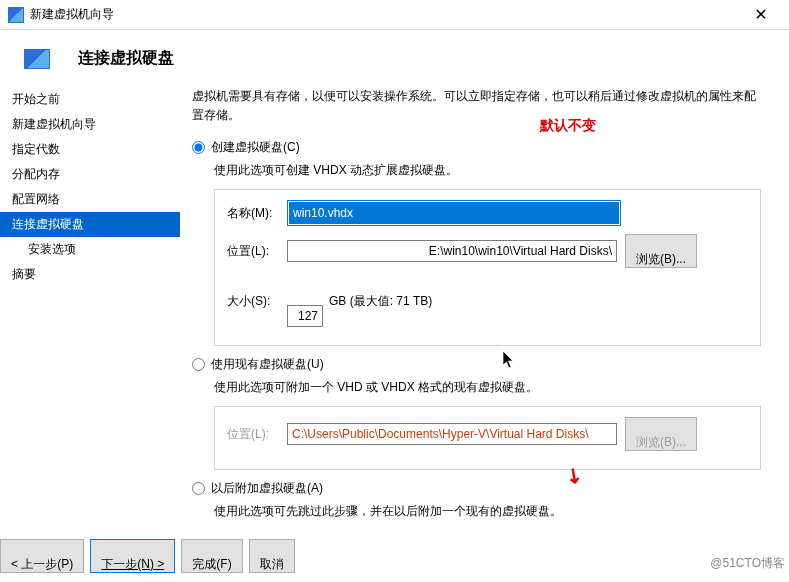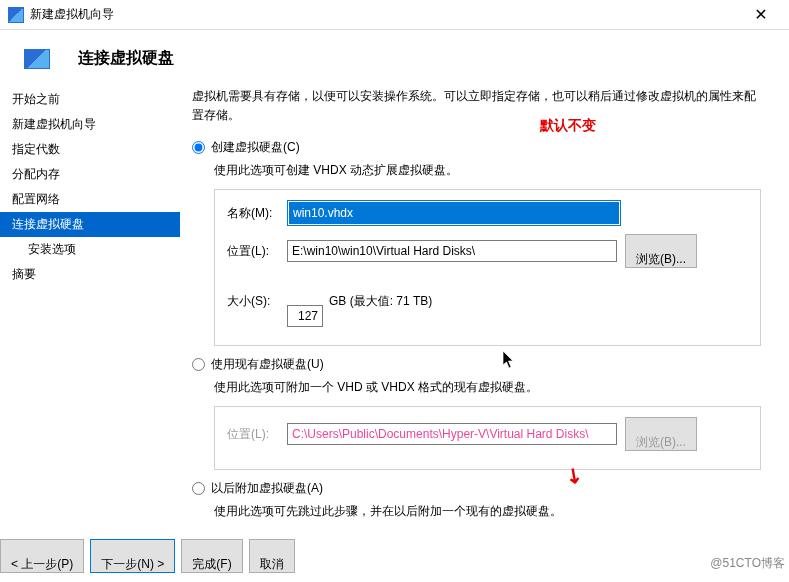--- a/index.html
+++ b/index.html
@@ -23,24 +23,24 @@
 .opt-head { display: flex; align-items: center; margin-bottom: 6px; }
 .opt-head input[type=radio] { margin-right: 6px; }
 .opt-body { padding-left: 22px; }
 .opt-body .hint { margin-bottom: 10px; }
 .field { display: flex; align-items: center; margin-bottom: 8px; }
 .field label { width: 60px; }
 .field input[type=text] { height: 22px; border: 1px solid #7a7a7a; padding: 0 4px; font-size: 12px; font-family: inherit; }
 .selwrap { border: 1px solid #0078d7; padding: 1px; display: inline-block; }
 .selwrap input { border: none !important; }
 .btn { height: 24px; padding: 16px 10px; font-size: 12px; background: #e1e1e1; border: 1px solid #adadad; cursor: pointer; font-family: inherit; }
-.btn.primary { border: 1px solid #0078d7; }
+.btn.primary { border: 1px solid #0078d7; text-decoration: underline; }
 .group { border: 1px solid #d0d0d0; padding: 10px 12px; margin-top: 4px; }
 .group.disabled { color: #9a9a9a; }
-.group.disabled input { background: #fff; color: #ec4899; }
+.group.disabled input { background: #fff; color: #c2410c; }
 .group.disabled .btn { color: #9a9a9a; }
 .red-note { color: #e60000; font-weight: bold; position: absolute; left: 360px; top: 34px; font-size: 14px; }
 .footer { height: 52px; border-top: 0; display: flex; align-items: center; padding-right: 24px; gap: 6px; }
 .watermark { position: absolute; right: 4px; bottom: 10px; font-size: 12px; color: #888; }
 .cursor { position: absolute; left: 322px; top: 268px; pointer-events: none; }
 .cursor svg { width: 14px; height: 18px; }
 .arrow { position: absolute; left: 386px; top: 380px; color: #e60000; font-size: 20px; transform: rotate(35deg); pointer-events: none; font-weight: bold; }
 </style>
 </head>
 <body>
@@ -80,21 +80,21 @@
         </div>
         <div class="opt-body">
           <div class="hint">使用此选项可创建 VHDX 动态扩展虚拟硬盘。</div>
           <div class="group">
             <div class="field">
               <label>名称(M):</label>
               <span class="selwrap"><input type="text" style="width: 330px; background: rgb(0, 120, 215); color: rgb(255, 255, 255);" value="win10.vhdx"></span>
             </div>
             <div class="field">
               <label>位置(L):</label>
-              <input type="text" style="width: 330px;" value="E:\win10\win10\Virtual Hard Disks\">
+              <input type="text" style="width: 330px; text-align: right;" value="E:\win10\win10\Virtual Hard Disks\">
               <span style="width:8px;"></span>
               <button class="btn">浏览(B)...</button>
             </div>
             <div class="field">
               <label>大小(S):</label>
               <input type="text" style="width: 36px; text-align: right; margin-top: 29px;" value="127">
               <span style="margin-left:6px;">GB (最大值: 71 TB)</span>
             </div>
           </div>
         </div>

